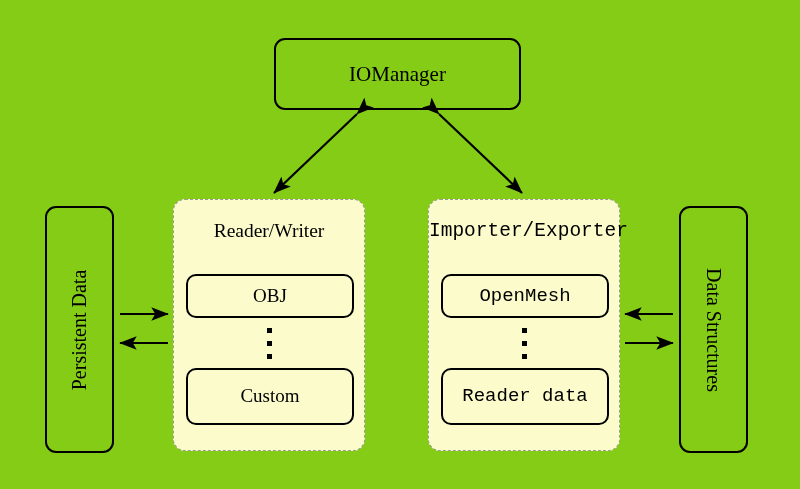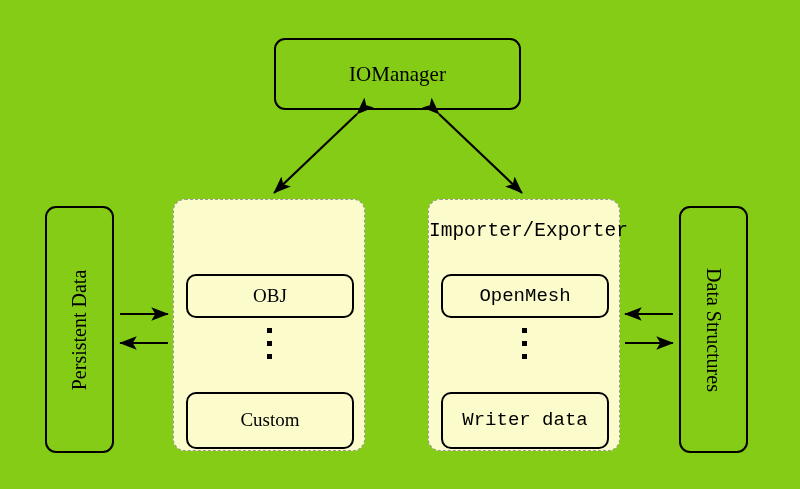--- a/index.html
+++ b/index.html
@@ -99,21 +99,21 @@
     justify-content: center;
     text-align: right;
     font-size: 19px;
     line-height: 1.2;
   }
   .inner-top {
     top: 74px;
     height: 44px;
   }
   .inner-bottom {
-    top: 192px;
+    top: 168px;
     height: 57px;
   }
   .ellipsis {
     position: absolute;
     left: 0;
     right: 0;
     top: 128px;
     text-align: center;
     font-size: 26px;
     line-height: 1;
@@ -169,20 +169,21 @@
 
   <div class="node" id="persistent-data">
     <span class="vert-label rot-ccw">Persistent Data</span>
   </div>
 
   <div class="node" id="data-structures">
     <span class="vert-label rot-cw">Data Structures</span>
   </div>
 
   <div class="group" id="group-readerwriter">
+    <div class="group-title">Reader/Writer</div>
 
     <div class="inner-node inner-top">
       <span>OBJ</span>
     </div>
 
     <div class="ellipsis">
       <span></span>
       <span></span>
       <span></span>
     </div>
@@ -202,18 +203,18 @@
     </div>
 
     <div class="ellipsis">
       <span></span>
       <span></span>
       <span></span>
     </div>
 
     <div class="inner-node inner-bottom">
       <div>
-        <div>Writer data</div>
+        <div>Reader data</div>
       </div>
     </div>
   </div>
 
 </div>
 
 </body></html>

